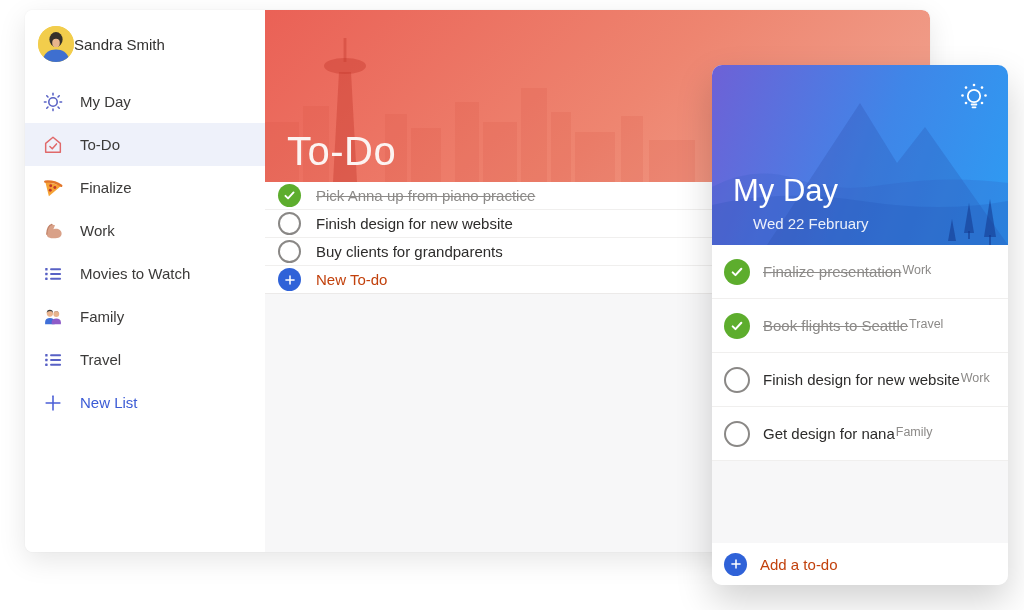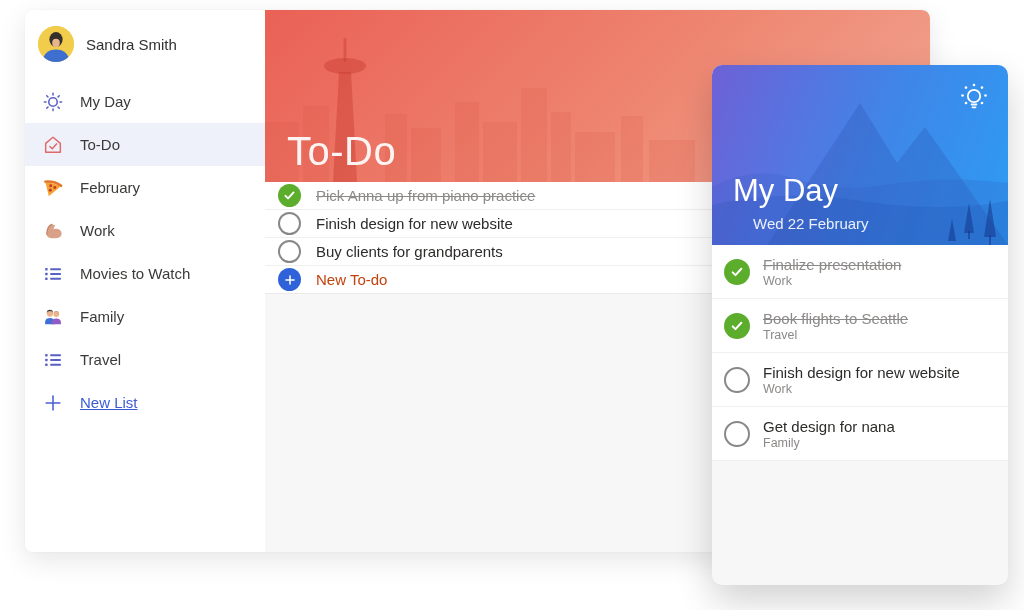--- a/index.html
+++ b/index.html
@@ -7,30 +7,30 @@
     font-family:"Liberation Sans", sans-serif; overflow:hidden; position:relative; }
 
   
   .window { position:absolute; left:25px; top:10px; width:905px; height:542px;
     background:#fff; border-radius:8px;
     box-shadow:0 8px 28px rgba(0,0,0,0.10), 0 0 2px rgba(0,0,0,0.06); }
 
   
   .sidebar { position:absolute; left:0; top:0; bottom:0; width:240px;
     background:#fff; border-radius:8px 0 0 8px; padding-top:12px; }
-  .user-row { display:flex; align-items:center; gap:12px; height:44px; padding-left:13px; }
+  .user-row { display:flex; align-items:center; height:44px; padding-left:13px; }
   .avatar { width:36px; height:36px; border-radius:50%; overflow:hidden;
     background:#f2cd4c; flex:0 0 auto; }
   .user-name { font-size:15px; color:#323130; }
   .nav { margin-top:14px; }
   .nav-item { display:flex; align-items:center; gap:16px; height:43px;
     padding-left:17px; font-size:15px; color:#3b3a39; cursor:default; }
   .nav-item.selected { background:#eef1fa; }
   .nav-icon { width:22px; height:22px; flex:0 0 auto; display:flex; align-items:center; justify-content:center; }
-  .nav-item.newlist { color:#3b5bd5;text-decoration:underline; }
+  .nav-item.newlist { color:#3b5bd5; }
 
   
   .main { position:absolute; left:240px; top:0; right:0; bottom:0;
     background:#f7f7f8; border-radius:0 8px 8px 0; overflow:hidden; }
   .banner { height:172px; position:relative;
     background:linear-gradient(135deg,#ea6156 0%,#ee8570 55%,#f1a692 100%);
     border-radius:0 8px 0 0; overflow:hidden; }
   .banner svg.scene { position:absolute; left:0; top:0; width:100%; height:100%; }
   .banner-title { position:absolute; left:22px; bottom:8px; font-size:40px;
     font-weight:300; color:#fcf4f2; letter-spacing:0.5px; }
@@ -55,21 +55,21 @@
   .card-header svg.scene { position:absolute; left:0; top:0; width:100%; height:100%; }
   .card-title { position:absolute; left:21px; bottom:36px; font-size:31px;
     font-weight:300; color:#fff; }
   .card-date { position:absolute; left:41px; bottom:13px; font-size:15px;
     color:rgba(255,255,255,0.9); }
   .bulb { position:absolute; right:16px; top:14px; width:36px; height:36px; }
 
   .crow { height:54px; background:#fff; border-bottom:1px solid #f0efee;
     display:flex; align-items:center; gap:13px; padding-left:12px; flex:0 0 auto; }
   .cb-lg { width:26px; height:26px; }
-  .texts { display:flex; flex-direction:column; gap:1px; }
+  .texts { display:flex; gap:1px; }
   .c-title { font-size:15px; color:#2d2c2b; }
   .c-list { font-size:12.5px; color:#8c8a88; }
   .crow.done .c-title { color:#8c8a88; text-decoration:line-through; }
   .card-filler { flex:1 1 auto; }
   .card-add { height:42px; background:#fff; display:flex; align-items:center;
     gap:13px; padding-left:12px; flex:0 0 auto; }
 </style>
 </head>
 <body>
 
@@ -119,21 +119,21 @@
       <div class="nav-item">
         <span class="nav-icon">
           <svg viewBox="0 0 24 24" width="22" height="22">
             <path d="M3.5 5 21 9.5 7.5 21z" fill="#f6a335"></path>
             <path d="M3.5 5C10 4.4 16 6 21 9.5" fill="none" stroke="#e2762a" stroke-width="2.6" stroke-linecap="round"></path>
             <circle cx="9.5" cy="9.5" r="1.6" fill="#c0392b"></circle>
             <circle cx="14" cy="11.5" r="1.6" fill="#c0392b"></circle>
             <circle cx="9" cy="14.5" r="1.6" fill="#c0392b"></circle>
           </svg>
         </span>
-        <span>February</span>
+        <span>Finalize</span>
       </div>
 
       <div class="nav-item">
         <span class="nav-icon">
           <svg viewBox="0 0 24 24" width="22" height="22">
             <path d="M5.2 15.5c.2-5 2-9.6 5.6-10.7l3.4 1-1.8 4.2c4.4-1.4 8.8.6 9 4.6.2 3.4-3.2 5.4-8.4 5.4-4.4 0-7.9-1.2-7.8-4.5z" fill="#d9a188"></path>
             <path d="M5.2 15.5c.2-5 2-9.6 5.6-10.7" fill="none" stroke="#c08066" stroke-width="1.4" stroke-linecap="round"></path>
           </svg>
         </span>
         <span>Work</span>
@@ -317,13 +317,22 @@
   <div class="crow">
     <span class="cb cb-lg unchecked"></span>
     <span class="texts">
       <span class="c-title">Get design for nana</span>
       <span class="c-list">Family</span>
     </span>
   </div>
 
   <div class="card-filler"></div>
 
+  <div class="card-add">
+    <span class="plus">
+      <svg viewBox="0 0 24 24" width="14" height="14" stroke="#fff" stroke-width="2.6" stroke-linecap="round">
+        <line x1="12" y1="5" x2="12" y2="19"></line>
+          <line x1="5" y1="12" x2="19" y2="12"></line>
+      </svg>
+    </span>
+    <span class="add-label">Add a to-do</span>
+  </div>
 </div>
 
 </body></html>

